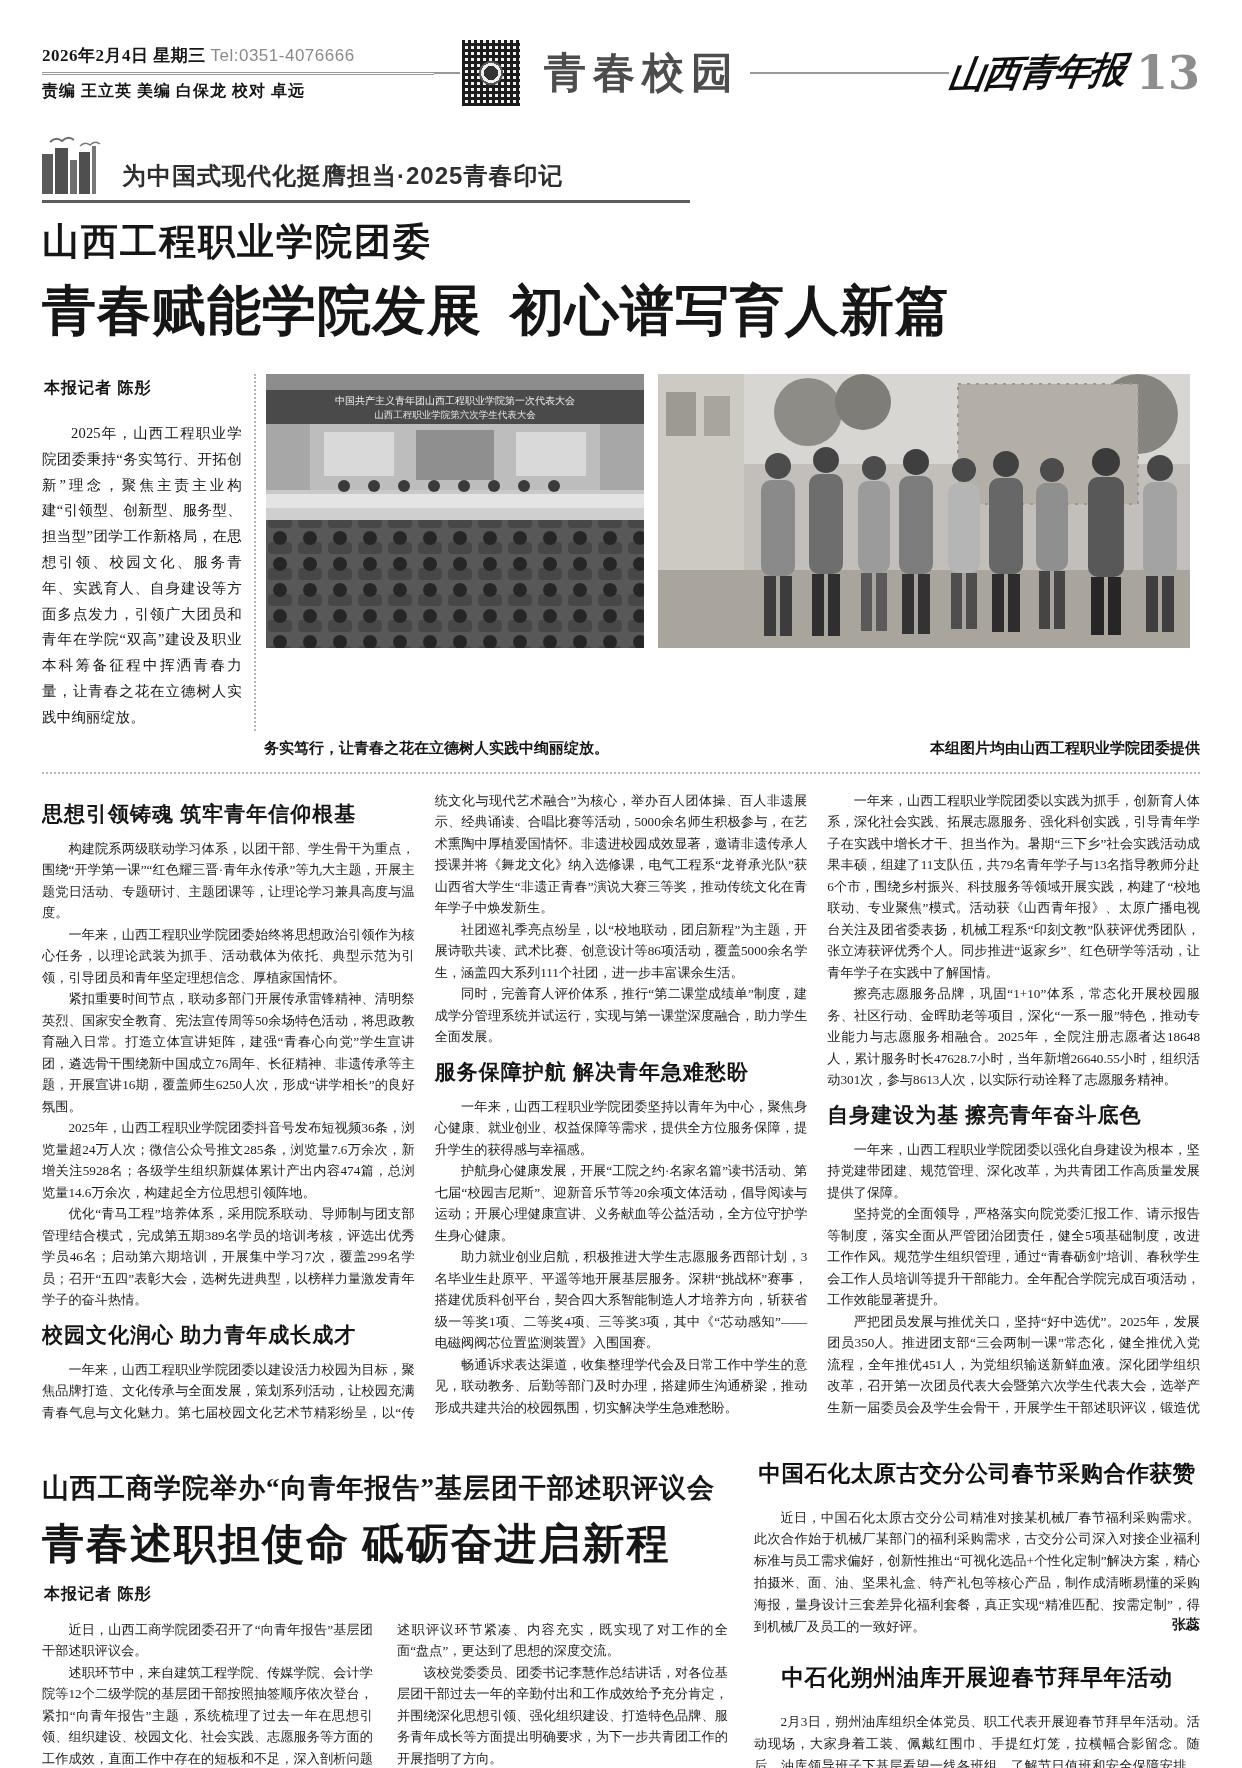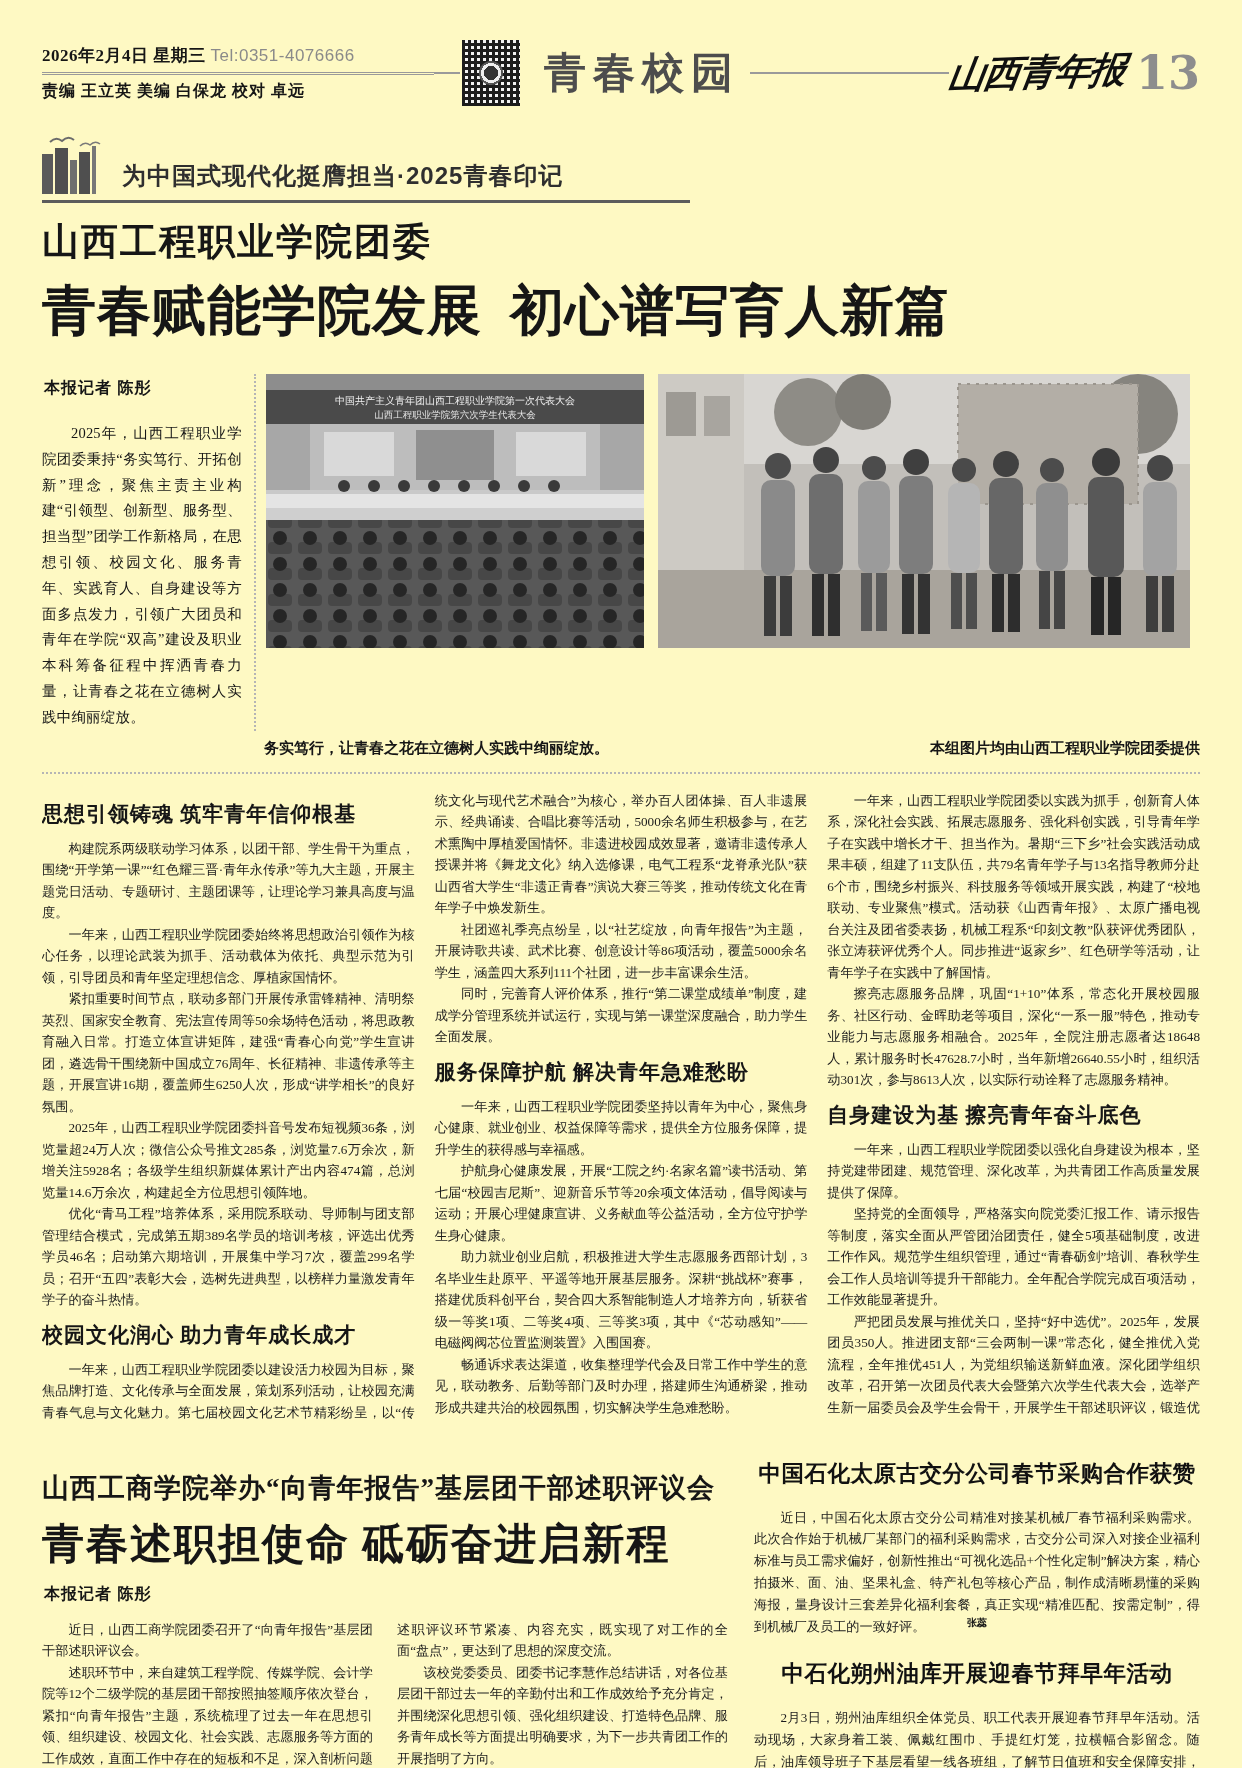--- a/index.html
+++ b/index.html
@@ -1,19 +1,19 @@
 <!DOCTYPE html>
 <html><head>
 <meta charset="utf-8">
 <style>
   * { margin:0; padding:0; box-sizing:border-box; }
   html,body { background:#e8e8e8; }
   .page {
     position:relative; width:1242px; height:1768px; margin:0 auto;
-    background:#fef9c3; color:#161616; overflow:hidden;
+    background:#ffffff; color:#161616; overflow:hidden;
     font-family:"Liberation Serif","DejaVu Serif",serif;
     padding:30px 42px 0 42px;
   }
   
   .masthead { display:flex; align-items:flex-start; height:84px; }
   .mh-left { width:392px; padding-top:14px; }
   .mh-line1 { font-size:17px; font-weight:bold; letter-spacing:.5px; white-space:nowrap; }
   .mh-line1 .tel { color:#8a8a8a; font-weight:normal; font-family:"Liberation Sans",sans-serif; }
   .mh-rule { border-top:3px double #9a9a9a; margin:5px 0 6px 0; }
   .mh-line2 { font-size:16px; font-weight:bold; letter-spacing:1px; }
@@ -82,22 +82,22 @@
   .bottom { display:flex; margin-top:30px; }
   .bottom-left { width:712px; flex:none; padding-right:26px; }
   .kicker2 { font-size:27px; font-weight:bold; letter-spacing:1px; margin-top:16px; }
   .headline2 { font-size:42px; font-weight:900; letter-spacing:2px; margin-top:10px; }
   .sbody { height:268px; column-count:2; column-gap:24px; column-fill:auto; overflow:hidden; }
   .bottom-right { flex:1; padding-top:4px; }
   .brief { margin-bottom:26px; }
   .brief h3 { font-family:"Liberation Sans",sans-serif; font-size:22.5px; font-weight:900;
         text-align:center; letter-spacing:.5px; margin-bottom:18px; color:#111; }
   .brief p { font-size:13.2px; line-height:1.66; }
-  .brief .author { display:block; text-align:center; font-weight:bold;
-        font-family:"Liberation Sans",sans-serif; font-size:10px; margin-top:-22px; }
+  .brief .author { display:block; text-align:right; font-weight:bold;
+        font-family:"Liberation Sans",sans-serif; font-size:14px; margin-top:-22px; }
   .brief .body-wrap { position:relative; padding-bottom:2px; }
 </style>
 </head>
 <body>
 
 <div class="page">
 
   <header class="masthead">
     <div class="mh-left">
       <div class="mh-line1">
@@ -262,21 +262,21 @@
     <div class="fbody">
       <h3>思想引领铸魂  筑牢青年信仰根基</h3>
       <p>构建院系两级联动学习体系，以团干部、学生骨干为重点，围绕“开学第一课”“红色耀三晋·青年永传承”等九大主题，开展主题党日活动、专题研讨、主题团课等，让理论学习兼具高度与温度。</p>
       <p>一年来，山西工程职业学院团委始终将思想政治引领作为核心任务，以理论武装为抓手、活动载体为依托、典型示范为引领，引导团员和青年坚定理想信念、厚植家国情怀。</p>
       <p>紧扣重要时间节点，联动多部门开展传承雷锋精神、清明祭英烈、国家安全教育、宪法宣传周等50余场特色活动，将思政教育融入日常。打造立体宣讲矩阵，建强“青春心向党”学生宣讲团，遴选骨干围绕新中国成立76周年、长征精神、非遗传承等主题，开展宣讲16期，覆盖师生6250人次，形成“讲学相长”的良好氛围。</p>
       <p>2025年，山西工程职业学院团委抖音号发布短视频36条，浏览量超24万人次；微信公众号推文285条，浏览量7.6万余次，新增关注5928名；各级学生组织新媒体累计产出内容474篇，总浏览量14.6万余次，构建起全方位思想引领阵地。</p>
       <p>优化“青马工程”培养体系，采用院系联动、导师制与团支部管理结合模式，完成第五期389名学员的培训考核，评选出优秀学员46名；启动第六期培训，开展集中学习7次，覆盖299名学员；召开“五四”表彰大会，选树先进典型，以榜样力量激发青年学子的奋斗热情。</p>
 
       <h3>校园文化润心  助力青年成长成才</h3>
       <p>一年来，山西工程职业学院团委以建设活力校园为目标，聚焦品牌打造、文化传承与全面发展，策划系列活动，让校园充满青春气息与文化魅力。第七届校园文化艺术节精彩纷呈，以“传统文化与现代艺术融合”为核心，举办百人团体操、百人非遗展示、经典诵读、合唱比赛等活动，5000余名师生积极参与，在艺术熏陶中厚植爱国情怀。非遗进校园成效显著，邀请非遗传承人授课并将《舞龙文化》纳入选修课，电气工程系“龙脊承光队”获山西省大学生“非遗正青春”演说大赛三等奖，推动传统文化在青年学子中焕发新生。</p>
-      <p>社团巡礼季亮点纷呈，以“社艺绽放，向青年报告”为主题，开展诗歌共读、武术比赛、创意设计等86项活动，覆盖5000余名学生，涵盖四大系列111个社团，进一步丰富课余生活。</p>
+      <p>社团巡礼季亮点纷呈，以“校地联动，团启新程”为主题，开展诗歌共读、武术比赛、创意设计等86项活动，覆盖5000余名学生，涵盖四大系列111个社团，进一步丰富课余生活。</p>
       <p>同时，完善育人评价体系，推行“第二课堂成绩单”制度，建成学分管理系统并试运行，实现与第一课堂深度融合，助力学生全面发展。</p>
 
       <h3>服务保障护航  解决青年急难愁盼</h3>
       <p>一年来，山西工程职业学院团委坚持以青年为中心，聚焦身心健康、就业创业、权益保障等需求，提供全方位服务保障，提升学生的获得感与幸福感。</p>
       <p>护航身心健康发展，开展“工院之约·名家名篇”读书活动、第七届“校园吉尼斯”、迎新音乐节等20余项文体活动，倡导阅读与运动；开展心理健康宣讲、义务献血等公益活动，全方位守护学生身心健康。</p>
       <p>助力就业创业启航，积极推进大学生志愿服务西部计划，3名毕业生赴原平、平遥等地开展基层服务。深耕“挑战杯”赛事，搭建优质科创平台，契合四大系智能制造人才培养方向，斩获省级一等奖1项、二等奖4项、三等奖3项，其中《“芯动感知”——电磁阀阀芯位置监测装置》入围国赛。</p>
       <p>畅通诉求表达渠道，收集整理学代会及日常工作中学生的意见，联动教务、后勤等部门及时办理，搭建师生沟通桥梁，推动形成共建共治的校园氛围，切实解决学生急难愁盼。</p>
 
       <p>一年来，山西工程职业学院团委以实践为抓手，创新育人体系，深化社会实践、拓展志愿服务、强化科创实践，引导青年学子在实践中增长才干、担当作为。暑期“三下乡”社会实践活动成果丰硕，组建了11支队伍，共79名青年学子与13名指导教师分赴6个市，围绕乡村振兴、科技服务等领域开展实践，构建了“校地联动、专业聚焦”模式。活动获《山西青年报》、太原广播电视台关注及团省委表扬，机械工程系“印刻文教”队获评优秀团队，张立涛获评优秀个人。同步推进“返家乡”、红色研学等活动，让青年学子在实践中了解国情。</p>
       <p>擦亮志愿服务品牌，巩固“1+10”体系，常态化开展校园服务、社区行动、金晖助老等项目，深化“一系一服”特色，推动专业能力与志愿服务相融合。2025年，全院注册志愿者达18648人，累计服务时长47628.7小时，当年新增26640.55小时，组织活动301次，参与8613人次，以实际行动诠释了志愿服务精神。</p>

